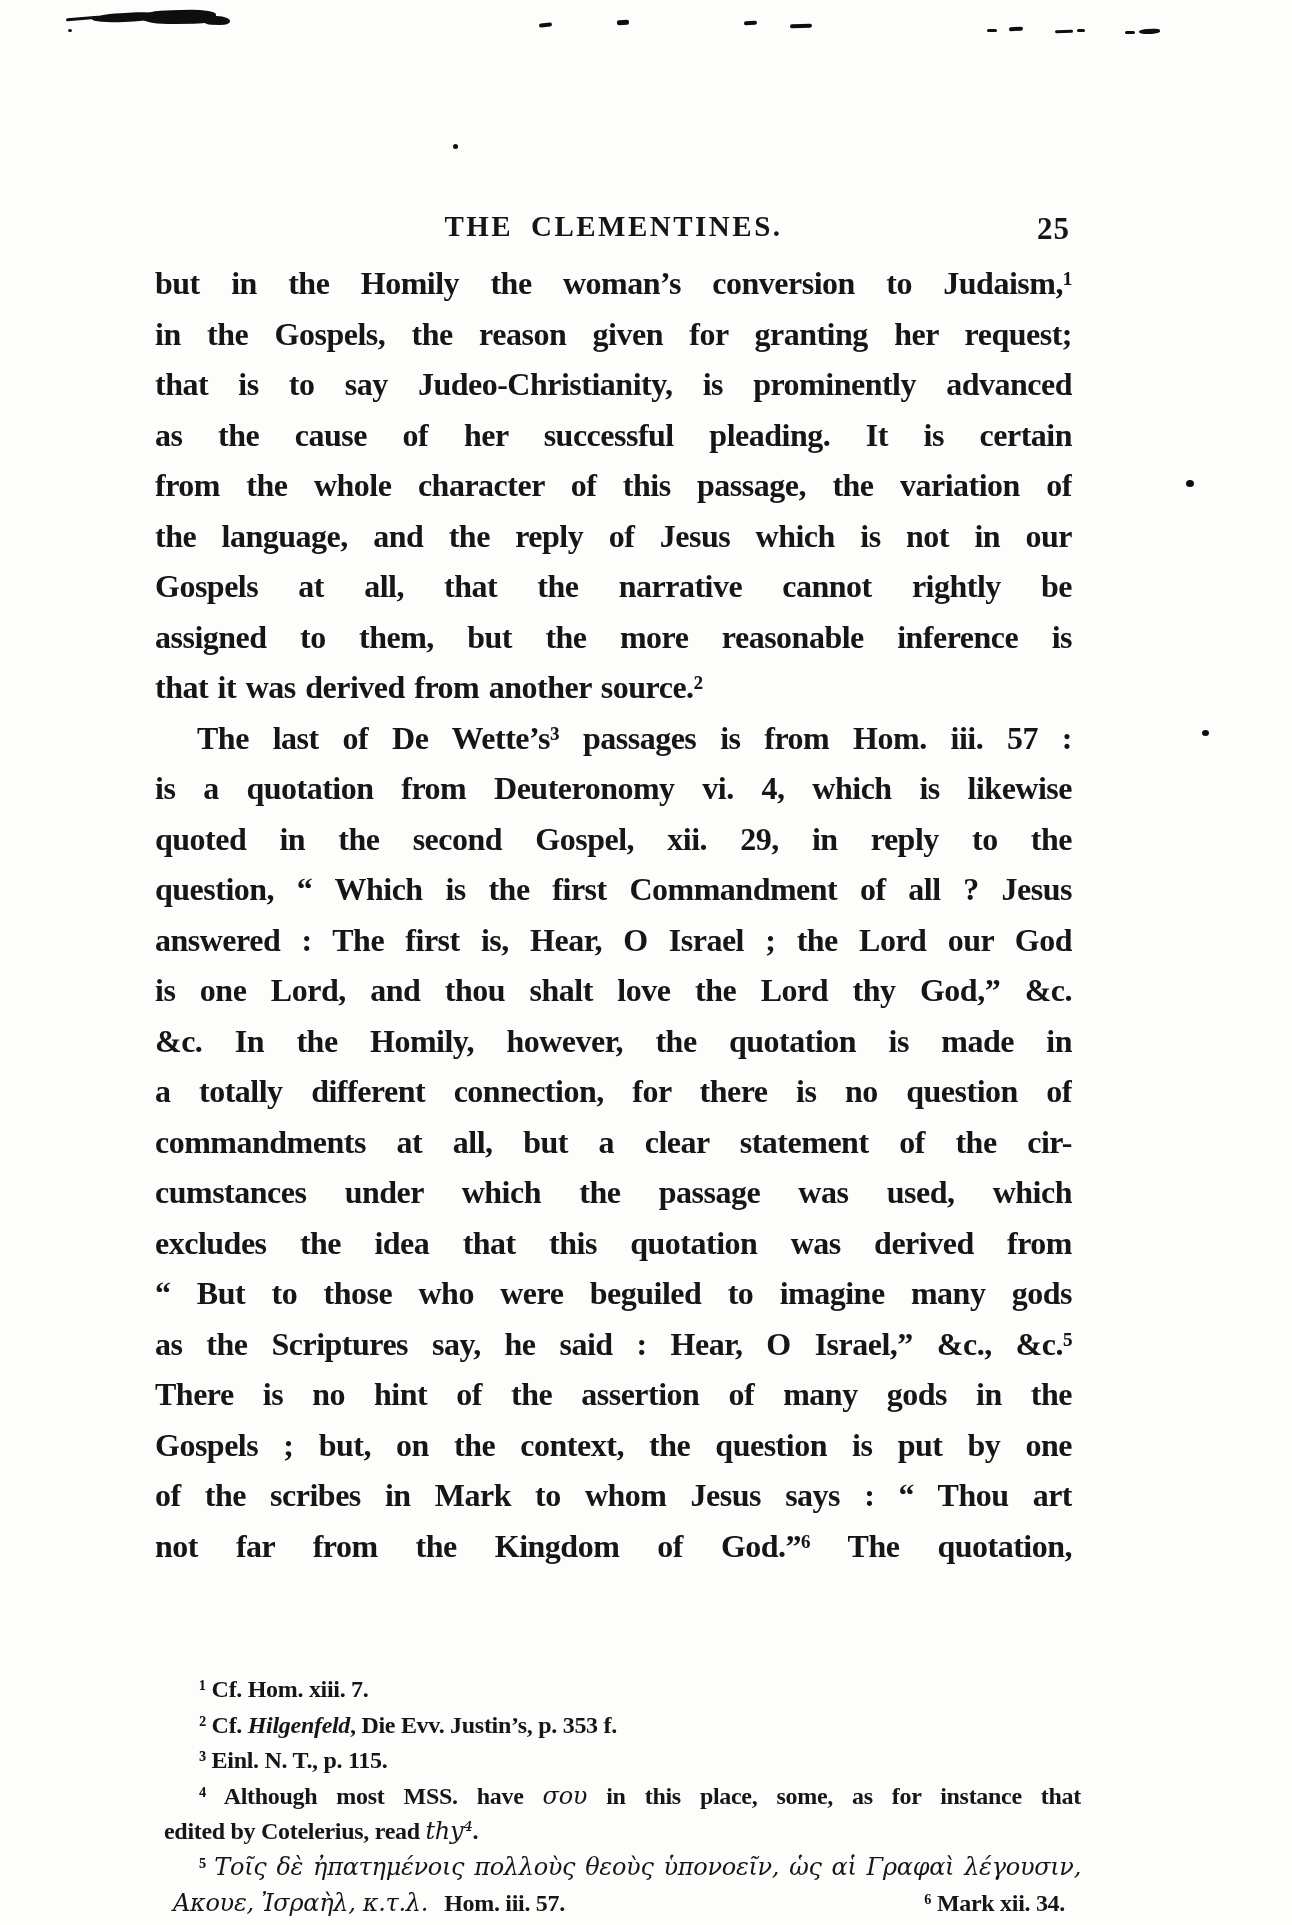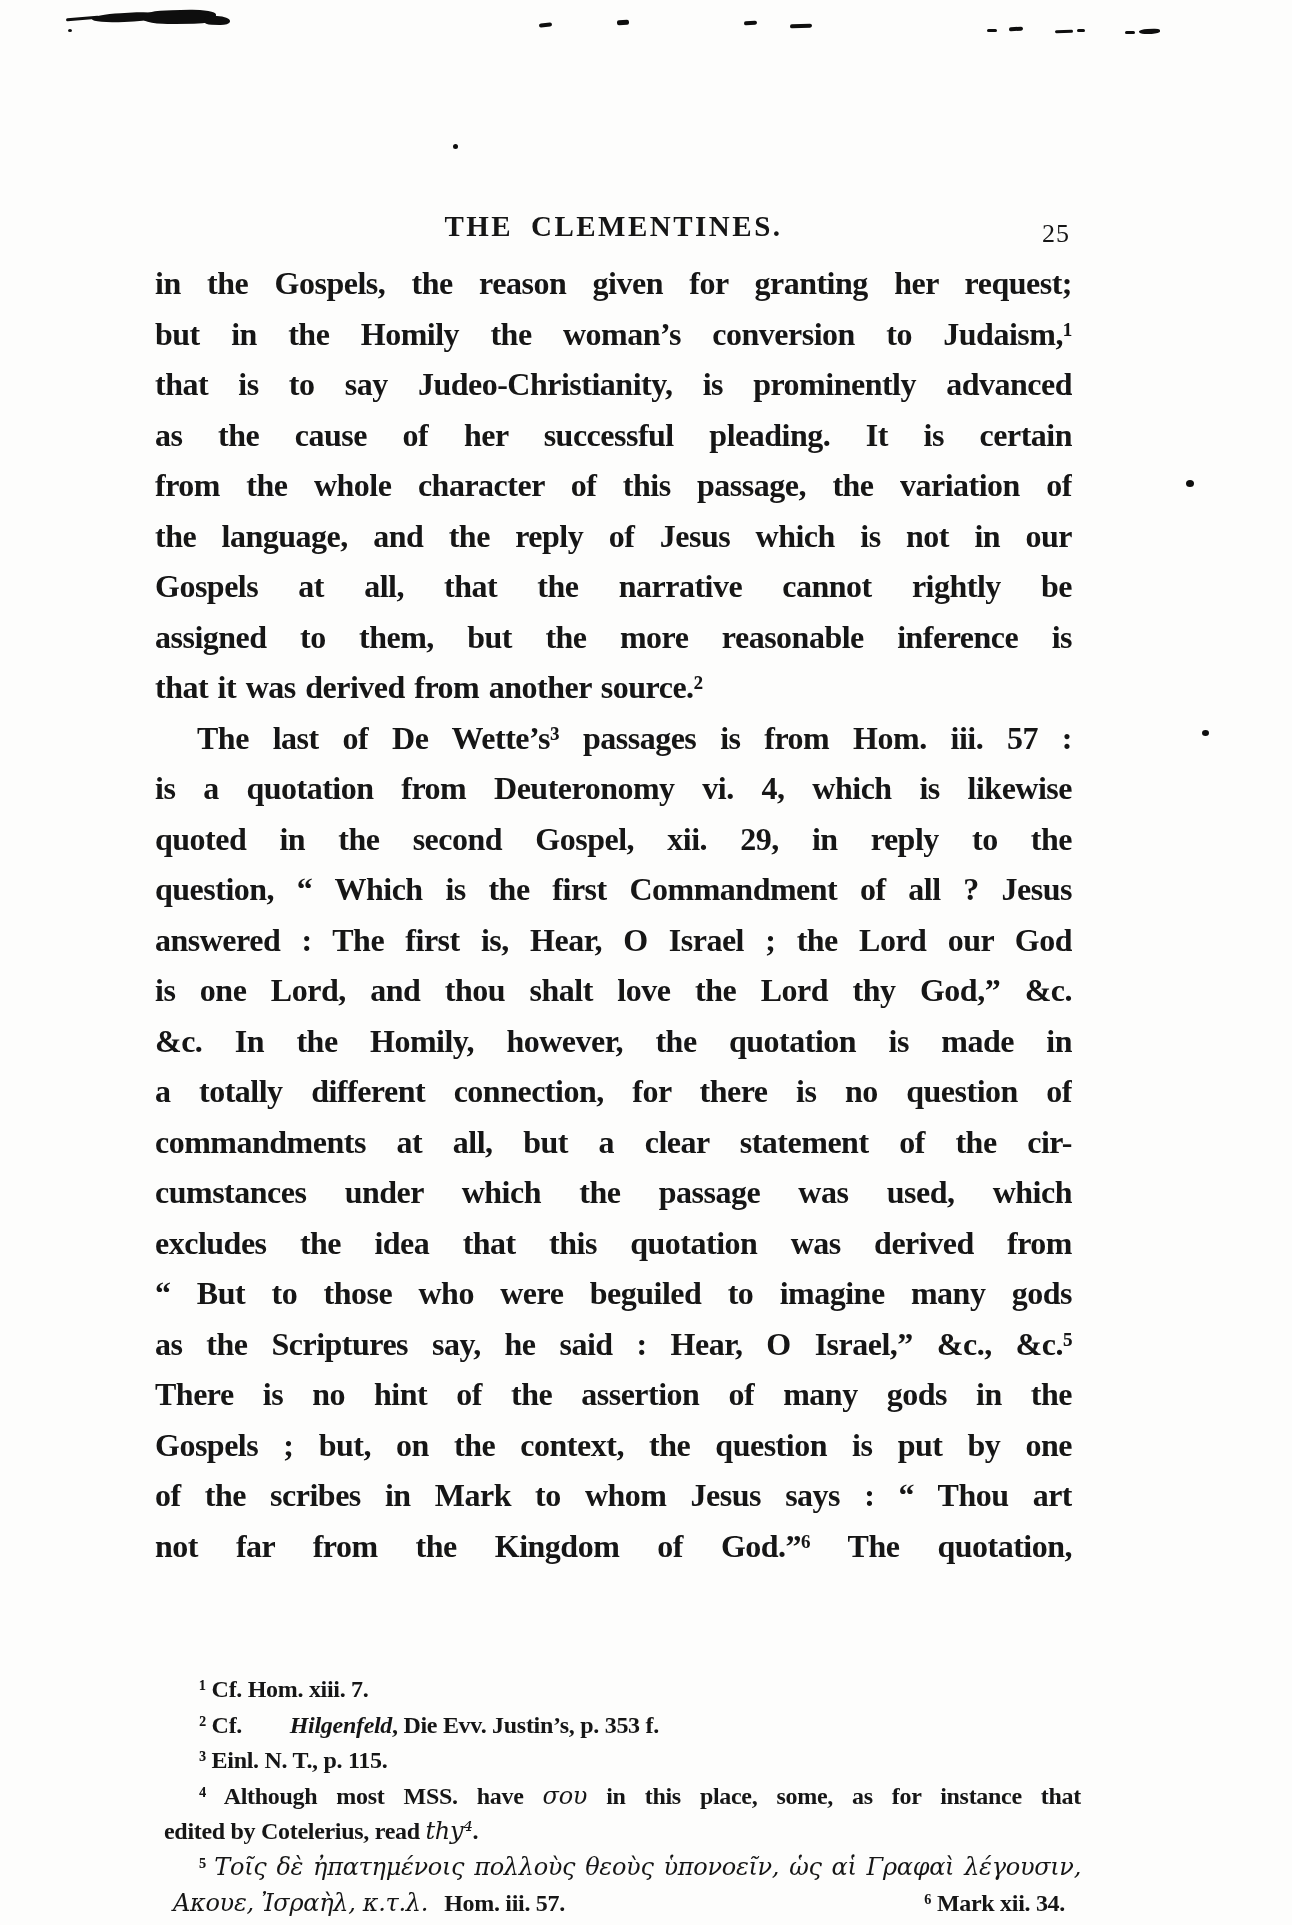--- a/index.html
+++ b/index.html
@@ -23,23 +23,23 @@
   .head-title {
     display: block;
     text-align: center;
     font-size: 29px;
     font-weight: bold;
     letter-spacing: 2.5px;
     word-spacing: 8px;
   }
   .page-num {
     position: absolute;
-    right: 2px; top: 9px;
-    font-size: 26px;
-    font-weight: normal;
+    right: 2px; top: 1px;
+    font-size: 31px;
+    font-weight: bold;
     letter-spacing: 1px;
   }
 
   
   .body-text {
     position: absolute;
     left: 155px; top: 258px;
     width: 917px;
     font-size: 32px;
     font-weight: bold;
@@ -63,21 +63,21 @@
     left: 164px; top: 1672px;
     width: 917px;
     font-size: 24px;
     font-weight: bold;
     letter-spacing: -0.3px;
     line-height: 35.6px;
   }
   .fn-line { height: 35.6px; overflow: hidden; }
   .fn-indent { text-indent: 35px; }
   .fn-justify { text-align: justify; text-align-last: justify; }
-  .ital { font-style: italic; margin-left: 42px; }
+  .ital { font-style: italic; }
   .greek {
     font-family: "DejaVu Serif", serif;
     font-style: italic;
     font-weight: normal;
   }
   .fn5-row { display: flex; }
   .fn5-left { padding-left: 9px; }
   .fn-ref { margin-left: 16px; }
   .fn6 { margin-left: auto; margin-right: 16px; }
 
@@ -128,22 +128,22 @@
     <div class="artifact a18"></div>
   </div>
 
   <div class="running-head">
     <span class="head-title">THE CLEMENTINES.</span>
     <span class="page-num">25</span>
   </div>
 
   <div class="body-text">
     <div class="para para-1">
+        <div class="body-line">but in the Homily the woman’s conversion to Judaism,¹</div>
         <div class="body-line">in the Gospels, the reason given for granting her request;</div>
-        <div class="body-line">but in the Homily the woman’s conversion to Judaism,¹</div>
         <div class="body-line">that is to say Judeo-Christianity, is prominently advanced</div>
         <div class="body-line">as the cause of her successful pleading. It is certain</div>
         <div class="body-line">from the whole character of this passage, the variation of</div>
         <div class="body-line">the language, and the reply of Jesus which is not in our</div>
         <div class="body-line">Gospels at all, that the narrative cannot rightly be</div>
         <div class="body-line">assigned to them, but the more reasonable inference is</div>
         <div class="body-line">that it was derived from another source.²</div>
       </div>
     <div class="para para-2">
         <div class="body-line">The last of De Wette’s³ passages is from Hom. iii. 57 :</div>

